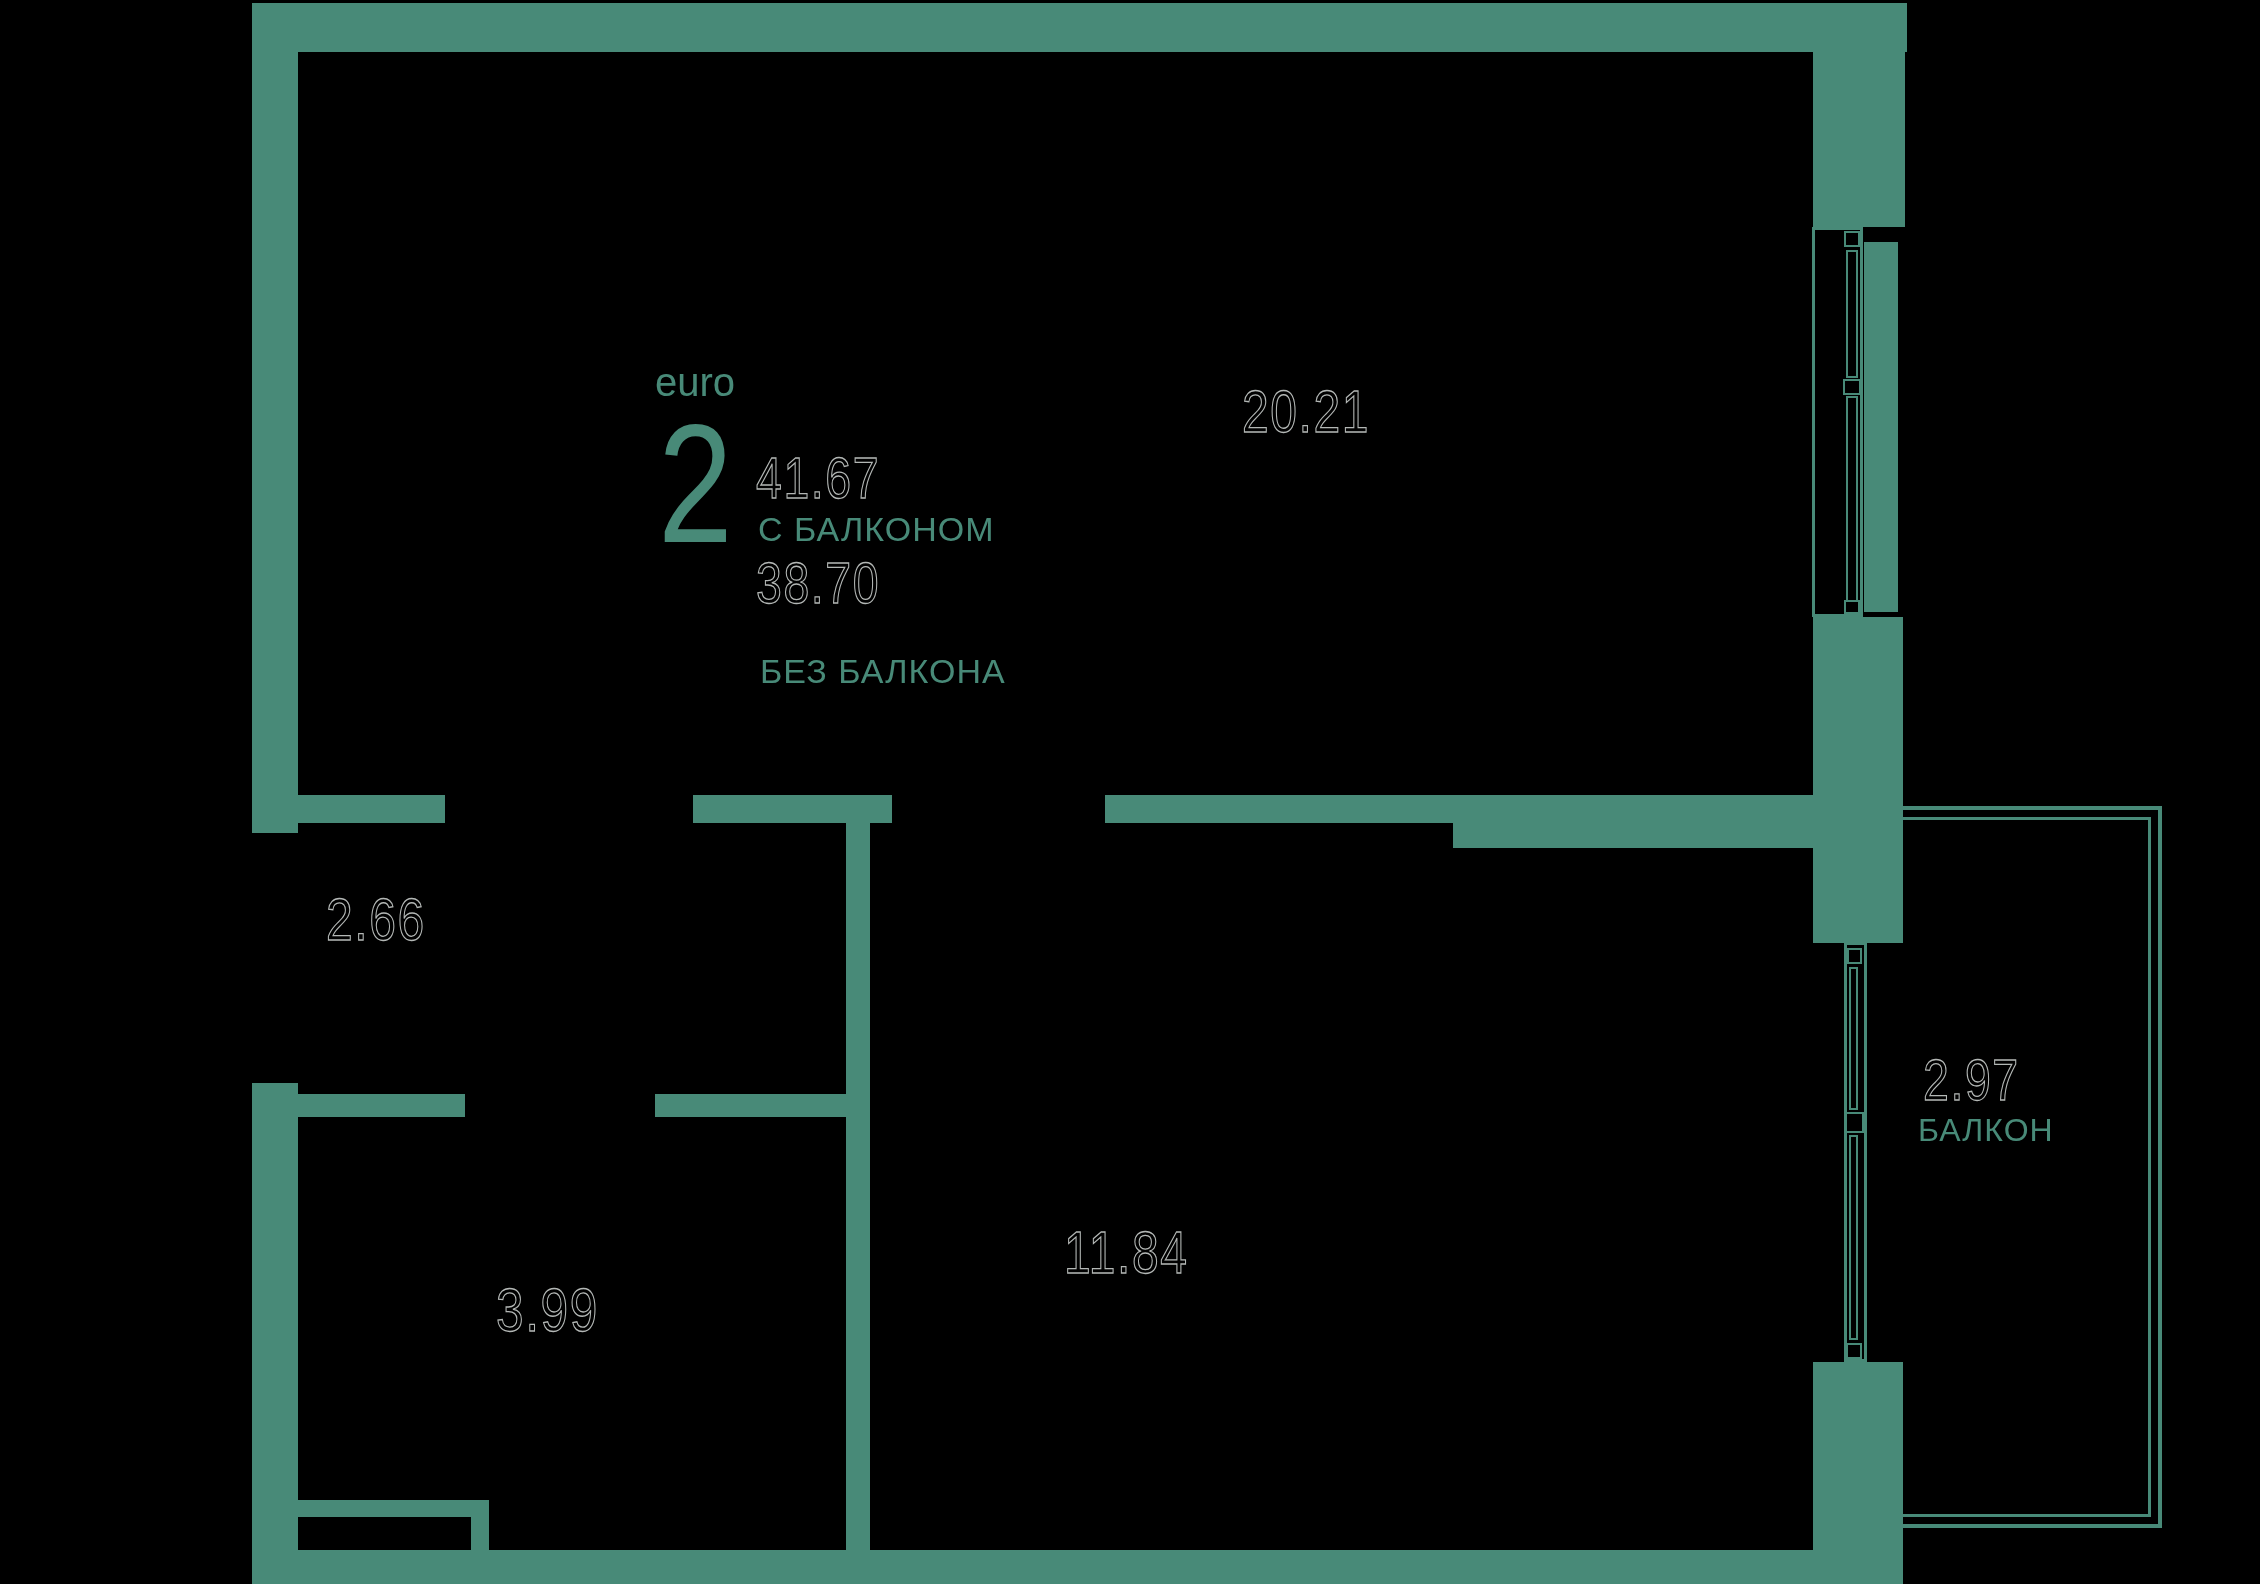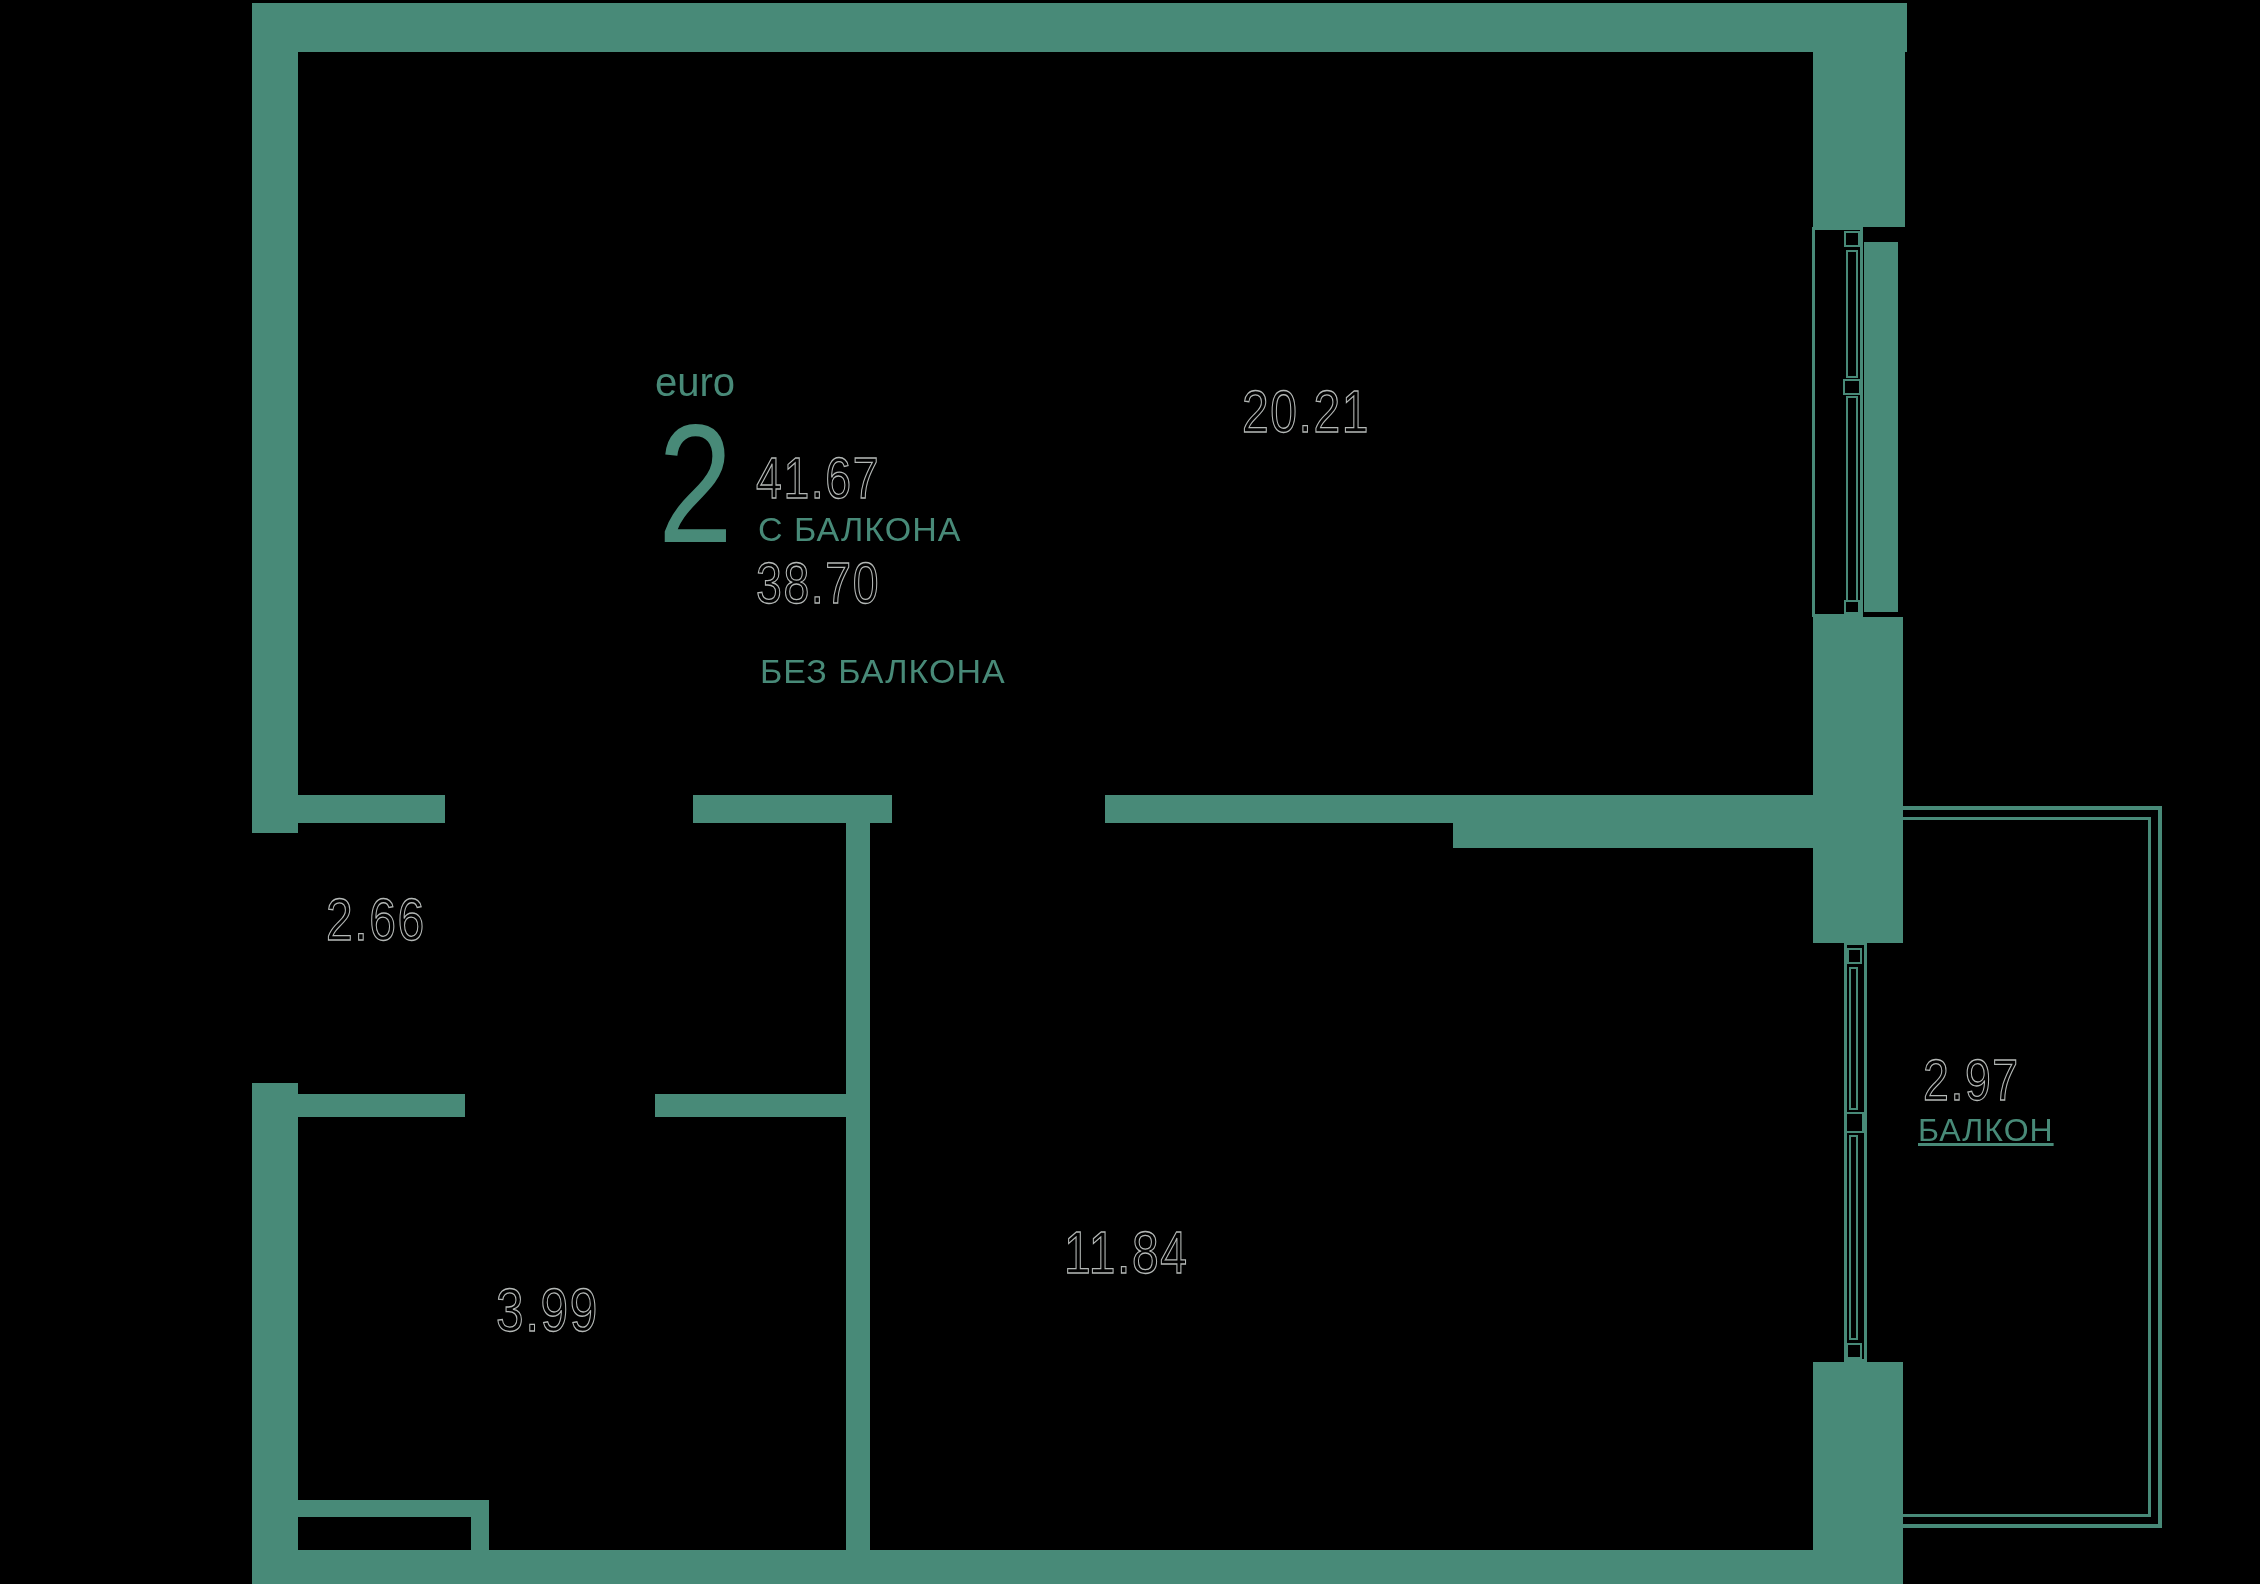--- a/index.html
+++ b/index.html
@@ -78,24 +78,24 @@
   <div class="winpiece" style="left:1845px;top:1112px;width:19px;height:21px;"></div>
   <div class="winpiece" style="left:1849px;top:1135px;width:9px;height:205px;"></div>
   <div class="winpiece" style="left:1846px;top:1343px;width:16px;height:16px;"></div>
 
   <div class="rail" style="left:1903px;top:806px;width:259px;height:722px;"></div>
   <div class="rail inner" style="left:1903px;top:817px;width:248px;height:700px;"></div>
 
   <div class="label teal" style="left:655px;top:362px;font-size:40px;">euro</div>
   <div class="label teal big2" style="left:658px;top:400px;">2</div>
   <div class="label num" style="left:756px;top:449px;font-size:58px;">41.67</div>
-  <div class="label teal caps" style="left:758px;top:512px;font-size:34px;">С БАЛКОНА</div>
+  <div class="label teal caps" style="left:758px;top:512px;font-size:34px;">С БАЛКОНОМ</div>
   <div class="label num" style="left:756px;top:554px;font-size:58px;">38.70</div>
   <div class="label teal caps" style="left:760px;top:619px;font-size:34px;margin-top:35px;">БЕЗ БАЛКОНА</div>
 
   <div class="label num" style="left:1242px;top:382px;font-size:60px;">20.21</div>
   <div class="label num" style="left:326px;top:890px;font-size:60px;">2.66</div>
   <div class="label num" style="left:496px;top:1279px;font-size:62px;">3.99</div>
   <div class="label num" style="left:1064px;top:1223px;font-size:60px;">11.84</div>
   <div class="label num" style="left:1923px;top:1051px;font-size:58px;">2.97</div>
-  <div class="label teal caps" style="left:1918px;top:1114px;font-size:32px;text-decoration:underline;">БАЛКОН</div>
+  <div class="label teal caps" style="left:1918px;top:1114px;font-size:32px;">БАЛКОН</div>
 
 </div>
 
 </body></html>

